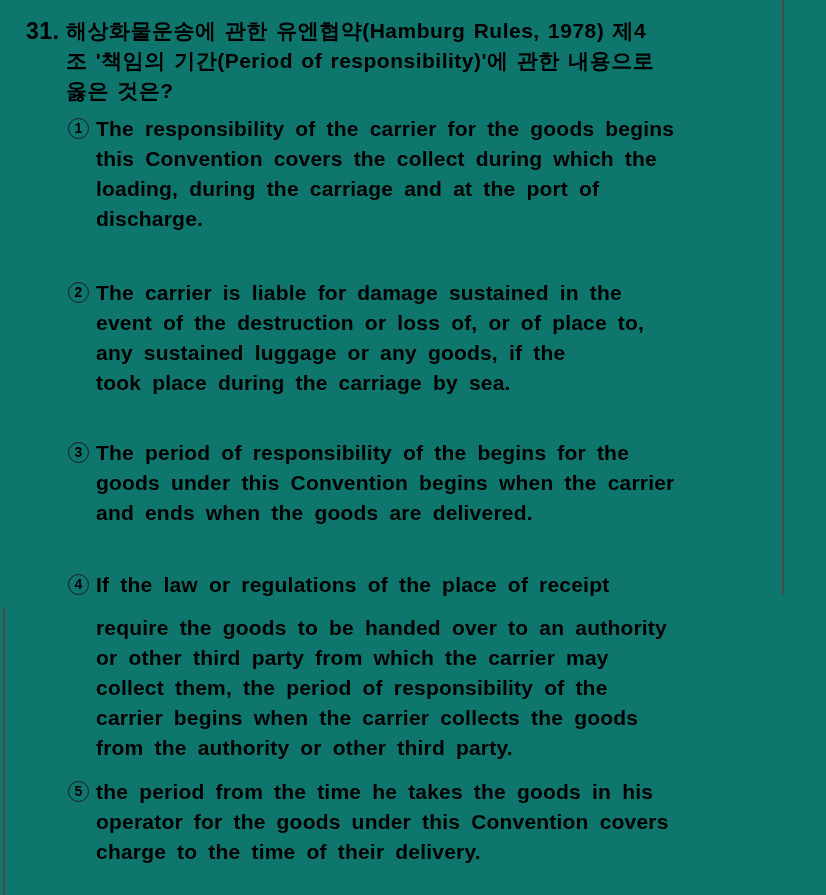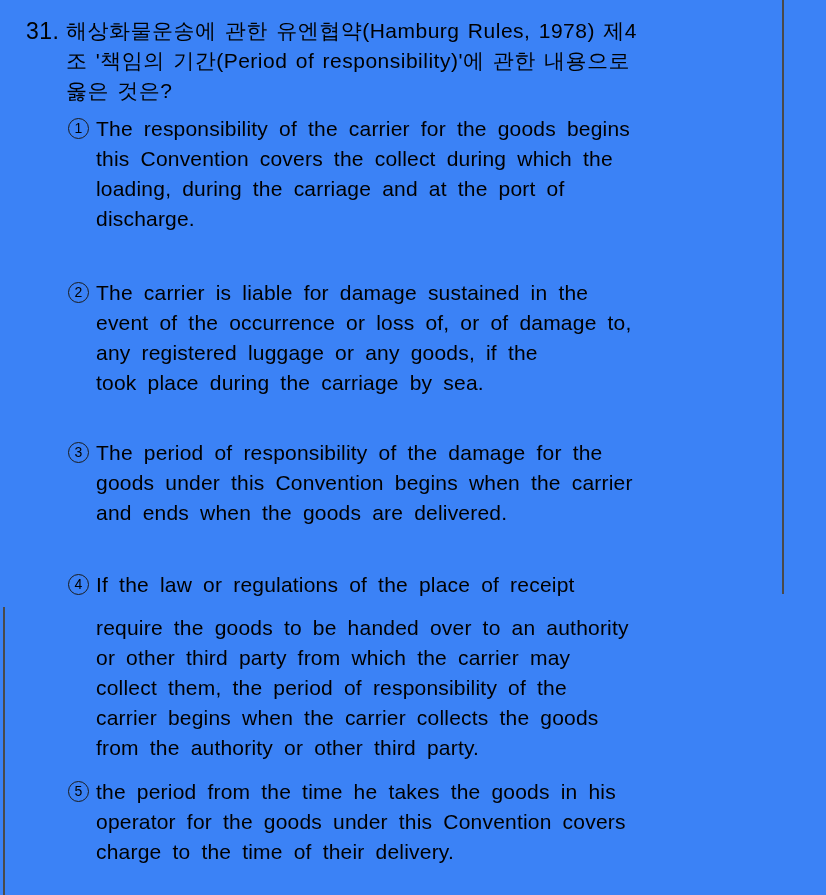--- a/index.html
+++ b/index.html
@@ -12,21 +12,22 @@
     height: 895px;
     background: #ffffff;
     overflow: hidden;
     position: relative;
     font-family: "Liberation Sans", "DejaVu Sans", sans-serif;
     color: #000000;
   }
   .page {
     position: absolute;
     inset: 0;
-    background: #3b82f6;
+    background: #0f766e;
+    font-weight: bold;
   }
   .rule {
     position: absolute;
     width: 2px;
     background: #4a4a4a;
   }
   .rule-right {
     left: 782px;
     top: 0;
     height: 594px;
@@ -118,30 +119,30 @@
       <div class="line">this Convention covers the collect during which the</div>
       <div class="line">loading, during the carriage and at the port of</div>
       <div class="line">discharge.</div>
     </div>
   </section>
 
   <section class="block option" style="top:278px;">
     <span class="marker">2</span>
     <div class="olines">
       <div class="line">The carrier is liable for damage sustained in the</div>
-      <div class="line">event of the occurrence or loss of, or of damage to,</div>
-      <div class="line">any registered luggage or any goods, if the</div>
+      <div class="line">event of the destruction or loss of, or of place to,</div>
+      <div class="line">any sustained luggage or any goods, if the</div>
       <div class="line">took place during the carriage by sea.</div>
     </div>
   </section>
 
   <section class="block option" style="top:438px;">
     <span class="marker">3</span>
     <div class="olines">
-      <div class="line">The period of responsibility of the damage for the</div>
+      <div class="line">The period of responsibility of the begins for the</div>
       <div class="line">goods under this Convention begins when the carrier</div>
       <div class="line">and ends when the goods are delivered.</div>
     </div>
   </section>
 
   <section class="block option" style="top:570px;">
     <span class="marker">4</span>
     <div class="olines">
       <div class="line">If the law or regulations of the place of receipt</div>
     </div>

